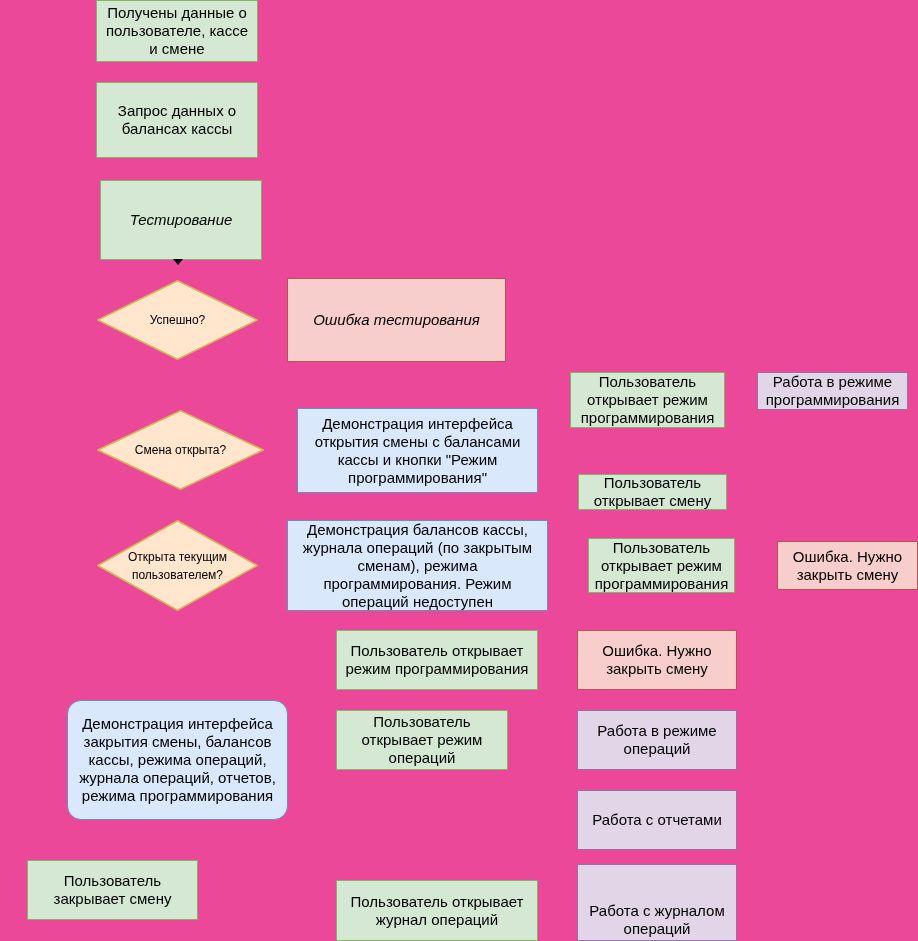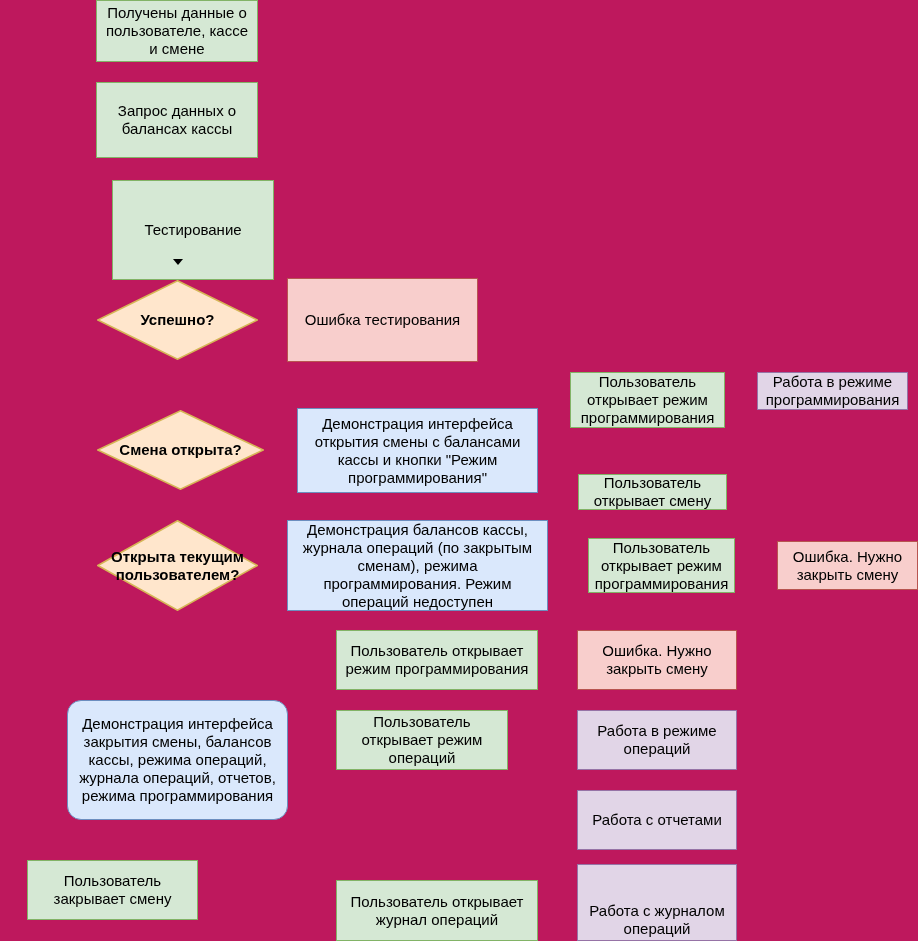--- a/index.html
+++ b/index.html
@@ -4,21 +4,21 @@
 <style>
   html, body {
     margin: 0;
     padding: 0;
     background: #000000;
   }
   #canvas {
     position: relative;
     width: 918px;
     height: 941px;
-    background: #be185d;
+    background: #ec4899;
     overflow: hidden;
     font-family: "Liberation Sans", sans-serif;
   }
   .node {
     position: absolute;
     box-sizing: border-box;
     display: flex;
     align-items: center;
     justify-content: center;
     text-align: center;
@@ -38,24 +38,23 @@
   .n-pink   { background: #f8cecc; border-color: #b85450; }
   .n-purple { background: #e1d5e7; border-color: #9673a6; }
 
   .diamond {
     position: absolute;
     box-sizing: border-box;
     display: flex;
     align-items: center;
     justify-content: center;
     text-align: center;
-    font-size: 15px;
+    font-size: 12px;
     line-height: 18px;
     color: #000000;
-    font-weight: bold;
   }
   .diamond svg {
     position: absolute;
     left: 0;
     top: 0;
     width: 100%;
     height: 100%;
   }
   .diamond .lbl {
     position: relative;
@@ -75,34 +74,34 @@
 <div id="canvas">
 
   <div class="node n-green" style="left:96px; top:0px; width:162px; height:62px;">
     <span class="lbl">Получены данные о пользователе, кассе и смене</span>
   </div>
 
   <div class="node n-green" style="left:96px; top:82px; width:162px; height:76px;">
     <span class="lbl">Запрос данных о балансах кассы</span>
   </div>
 
-  <div class="node n-green" style="left:112px; top:180px; width:162px; height:100px;">
+  <div class="node n-green" style="left:100px; top:180px; width:162px; height:80px;font-style:italic;">
     <span class="lbl">Тестирование</span>
   </div>
 
   <div class="arrowtip" style="left:173px; top:259px; border-left:5px solid transparent; border-right:5px solid transparent; border-top:6px solid #000000;"></div>
 
   <div class="diamond" style="left:97px; top:280px; width:161px; height:80px;">
     <svg viewBox="0 0 161 80" preserveAspectRatio="none">
       <polygon points="80.5,0.8 160.2,40 80.5,79.2 0.8,40" fill="#ffe6cc" stroke="#d6b656" stroke-width="1.6"></polygon>
     </svg>
     <span class="lbl">Успешно?</span>
   </div>
 
-  <div class="node n-pink" style="left:287px; top:278px; width:191px; height:84px;">
+  <div class="node n-pink" style="left:287px; top:278px; width:219px; height:84px;font-style:italic;">
     <span class="lbl">Ошибка тестирования</span>
   </div>
 
   <div class="diamond" style="left:97px; top:410px; width:167px; height:80px;">
     <svg viewBox="0 0 167 80" preserveAspectRatio="none">
       <polygon points="83.5,0.8 166.2,40 83.5,79.2 0.8,40" fill="#ffe6cc" stroke="#d6b656" stroke-width="1.6"></polygon>
     </svg>
     <span class="lbl">Смена открыта?</span>
   </div>
 

